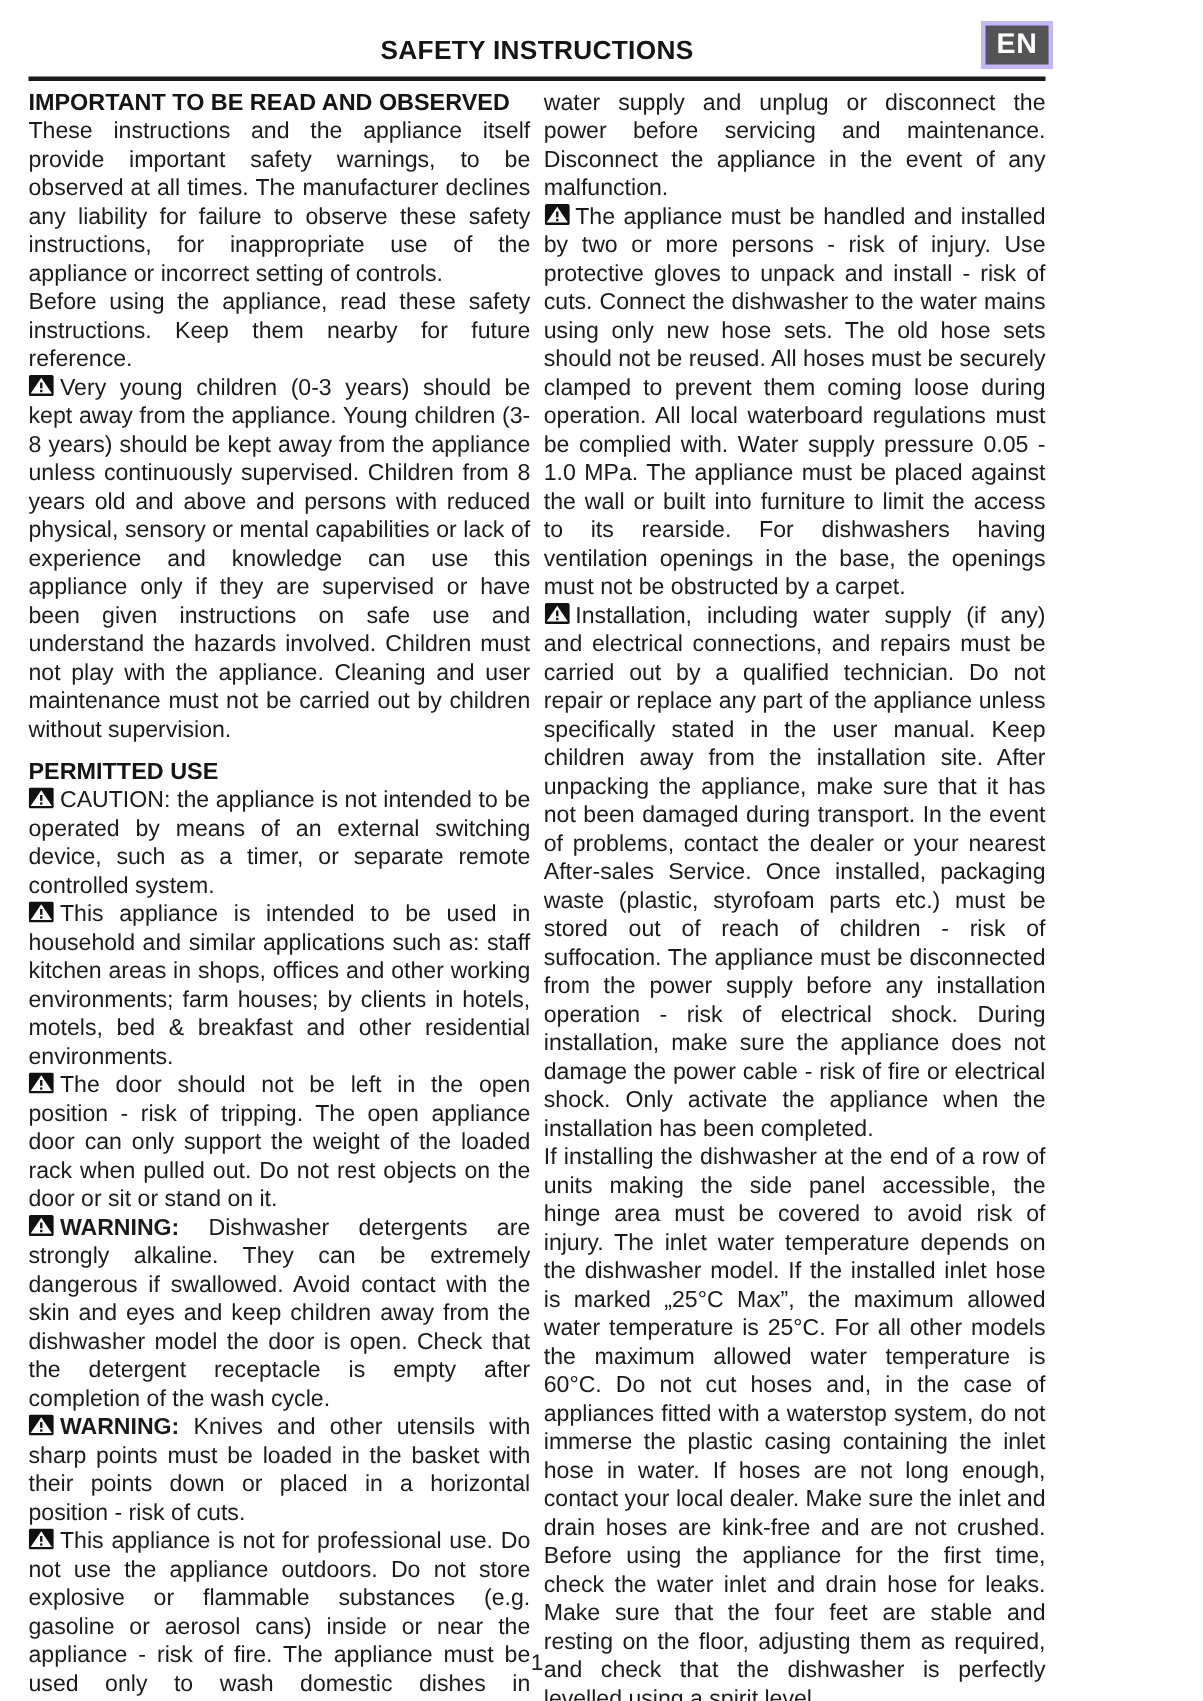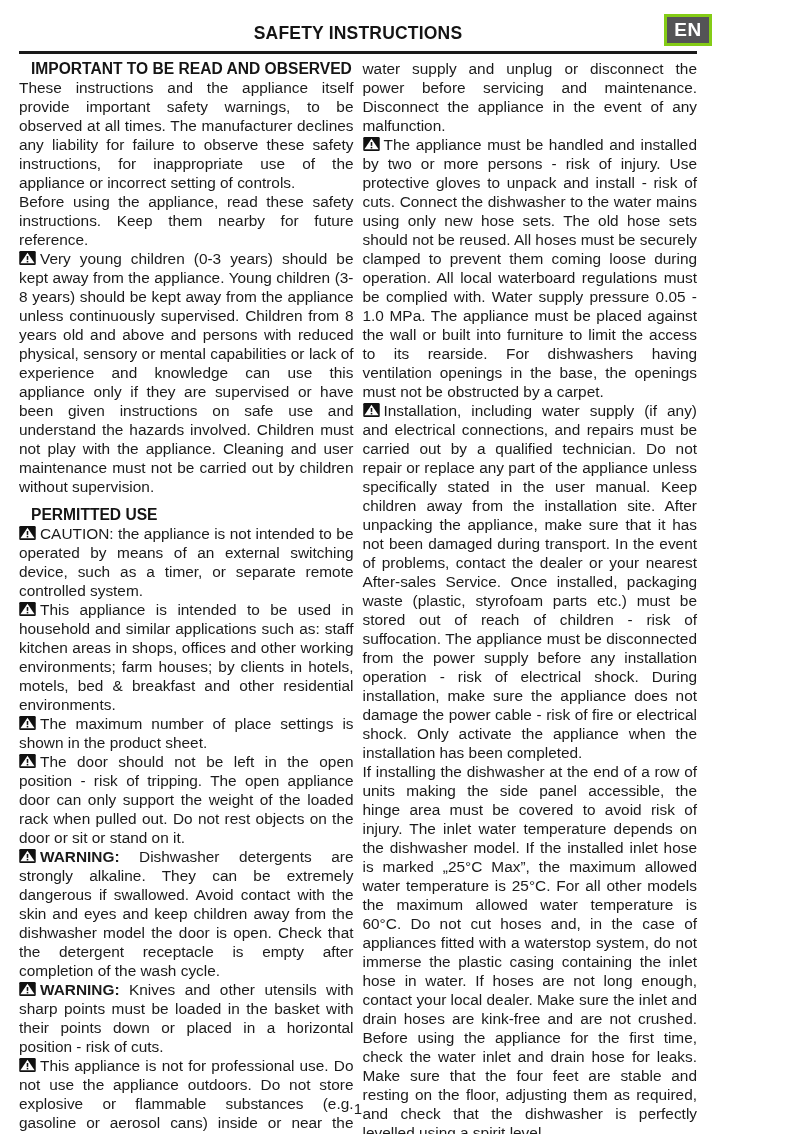--- a/index.html
+++ b/index.html
@@ -24,23 +24,23 @@
     text-align: center;
     font-weight: 700;
     font-size: 17.5px;
     padding-top: 23px;
     letter-spacing: 0.2px;
     color: #151515;
   }
   .lang-badge {
     position: absolute;
     top: 14px;
-    right: 4px;
+    right: 14px;
     background: #545456;
-    border: 3px solid #84cc16;
+    border: 3px solid #c4b5fd;
     color: #ffffff;
     width: 42px;
     height: 26px;
     display: flex;
     align-items: center;
     justify-content: center;
     font-weight: 700;
     font-size: 19px;
     letter-spacing: 0.5px;
   }
@@ -58,21 +58,21 @@
     flex: 1 1 0;
     min-width: 0;
     text-align: justify;
     font-size: 15.4px;
     line-height: 19px;
     color: #1b1b1b;
   }
   .section-heading {
     font-weight: 700;
     font-size: 15.6px;
-    margin: 9px 0 0 12px;
+    margin: 9px 0 0 0;
     text-align: left;
     color: #151515;
   }
   .col .section-heading:first-child {
     margin-top: 0;
   }
   .para {
     margin: 0;
   }
   .warn-icon {
@@ -126,26 +126,20 @@
               <rect x="0" y="0" width="20" height="17" rx="1.5" fill="#111111"></rect>
               <path d="M10 2.2 L18.6 15 L1.4 15 Z" fill="#ffffff"></path>
               <rect x="9.05" y="6.1" width="1.9" height="4.7" fill="#111111"></rect>
               <rect x="9.05" y="12" width="1.9" height="1.9" fill="#111111"></rect>
             </svg></span><span>This appliance is intended to be used in household and similar applications such as: staff kitchen areas in shops, offices and other working environments; farm houses; by clients in hotels, motels, bed &amp; breakfast and other residential environments.</span></p>
         <p class="para"><span class="warn-icon"><svg viewBox="0 0 20 17" width="17" height="14" aria-hidden="true">
               <rect x="0" y="0" width="20" height="17" rx="1.5" fill="#111111"></rect>
               <path d="M10 2.2 L18.6 15 L1.4 15 Z" fill="#ffffff"></path>
               <rect x="9.05" y="6.1" width="1.9" height="4.7" fill="#111111"></rect>
               <rect x="9.05" y="12" width="1.9" height="1.9" fill="#111111"></rect>
-            </svg></span><span>The maximum number of place settings is shown in the product sheet.</span></p>
-        <p class="para"><span class="warn-icon"><svg viewBox="0 0 20 17" width="17" height="14" aria-hidden="true">
-              <rect x="0" y="0" width="20" height="17" rx="1.5" fill="#111111"></rect>
-              <path d="M10 2.2 L18.6 15 L1.4 15 Z" fill="#ffffff"></path>
-              <rect x="9.05" y="6.1" width="1.9" height="4.7" fill="#111111"></rect>
-              <rect x="9.05" y="12" width="1.9" height="1.9" fill="#111111"></rect>
             </svg></span><span>The door should not be left in the open position - risk of tripping. The open appliance door can only support the weight of the loaded rack when pulled out. Do not rest objects on the door or sit or stand on it.</span></p>
         <p class="para"><span class="warn-icon"><svg viewBox="0 0 20 17" width="17" height="14" aria-hidden="true">
               <rect x="0" y="0" width="20" height="17" rx="1.5" fill="#111111"></rect>
               <path d="M10 2.2 L18.6 15 L1.4 15 Z" fill="#ffffff"></path>
               <rect x="9.05" y="6.1" width="1.9" height="4.7" fill="#111111"></rect>
               <rect x="9.05" y="12" width="1.9" height="1.9" fill="#111111"></rect>
             </svg></span><strong>WARNING:</strong> <span>Dishwasher detergents are strongly alkaline. They can be extremely dangerous if swallowed. Avoid contact with the skin and eyes and keep children away from the dishwasher model the door is open. Check that the detergent receptacle is empty after completion of the wash cycle.</span></p>
         <p class="para"><span class="warn-icon"><svg viewBox="0 0 20 17" width="17" height="14" aria-hidden="true">
               <rect x="0" y="0" width="20" height="17" rx="1.5" fill="#111111"></rect>
               <path d="M10 2.2 L18.6 15 L1.4 15 Z" fill="#ffffff"></path>

